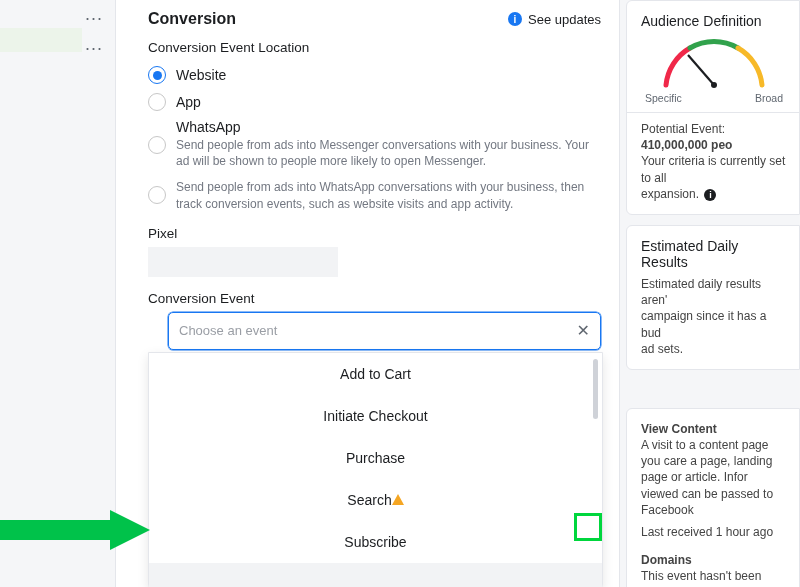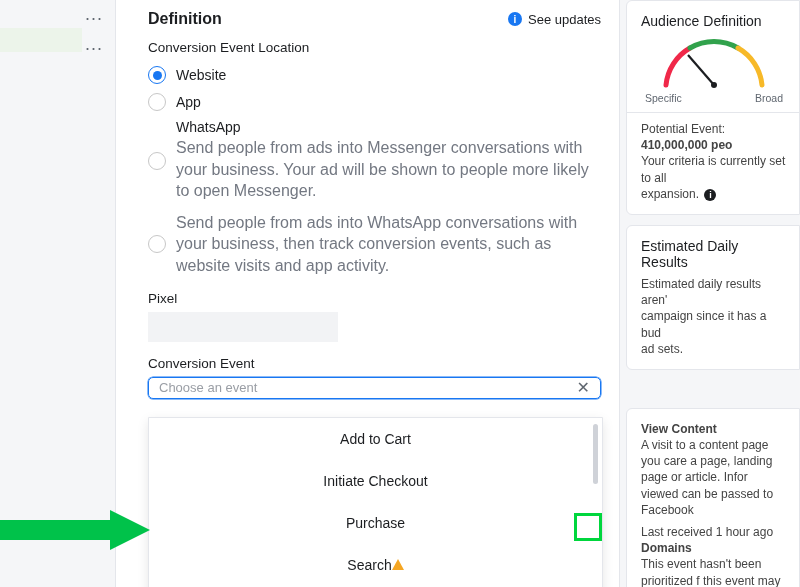--- a/index.html
+++ b/index.html
@@ -19,26 +19,26 @@
   .see-updates { font-size:13px; color:#1c1e21; display:flex; align-items:center; gap:6px; }
   .info-i { width:14px; height:14px; border-radius:50%; background:#1877f2; color:#fff; font-size:10px; font-weight:700; display:flex; align-items:center; justify-content:center; }
 
   h4 { font-size:13.5px; font-weight:400; margin-bottom:6px; }
   .radio-group { margin-bottom:10px; }
   .radio-row { display:flex; gap:10px; padding:4px 0; align-items:center; }
   .radio { width:18px; height:18px; border:1.5px solid #c7c7c7; border-radius:50%; flex:0 0 18px; margin-top:1px; display:flex; align-items:center; justify-content:center; cursor:pointer; }
   .radio.checked { border-color:#1877f2; }
   .radio.checked::after { content:""; width:9px; height:9px; background:#1877f2; border-radius:50%; }
   .radio-label { font-size:14px; }
-  .radio-desc { font-size:16px; color:#737882; line-height:1.35; margin-top:2px; max-width:420px; }
+  .radio-desc { font-size:12px; color:#737882; line-height:1.35; margin-top:2px; max-width:420px; }
 
   .pixel-box { width:190px; height:30px; background:#f2f3f5; margin-bottom:14px; }
 
   .ce-wrap { position:relative; }
-  .event-input { display:flex; align-items:center; justify-content:space-between; border:1.5px solid #1877f2; border-radius:5px; padding:8px 10px; height:22px; box-shadow:0 0 0 0.5px #1877f2; cursor:text; }
+  .event-input { display:flex; align-items:center; justify-content:space-between; border:1.5px solid #1877f2; border-radius:5px; padding:8px 10px; height:38px; box-shadow:0 0 0 0.5px #1877f2; cursor:text;margin-left:20px; }
   .event-input .ph { color:#9a9ea5; font-size:13px; }
   .event-input .x { color:#606770; font-size:16px; cursor:pointer; }
 
   .dropdown { position:absolute; left:0; top:40px; right:-2px; background:#fff; border:1px solid #e4e6eb; border-radius:0 0 6px 6px; box-shadow:0 4px 12px rgba(0,0,0,0.1); z-index:5; }
   .dd-scroll { position:absolute; right:4px; top:6px; width:5px; height:60px; background:#cfd2d8; border-radius:3px; }
   .dd-item { padding:13px 20px; font-size:14px; color:#1c1e21; cursor:pointer; display:flex; align-items:center; justify-content:center; }
   .dd-item.hovered { background:#f2f3f5; }
   .warn { width:0; height:0; border-left:6px solid transparent; border-right:6px solid transparent; border-bottom:11px solid #f5a623; position:relative; }
 
   
@@ -65,21 +65,21 @@
 <body>
 
 <div class="left-strip">
   <div class="left-ell top">...</div>
   <div class="green-band"></div>
   <div class="left-ell bot">...</div>
 </div>
 
 <div class="main">
   <div class="section-top">
-    <h3>Definition</h3>
+    <h3>Conversion</h3>
     <div class="see-updates">
       <span class="info-i">i</span>
       <span>See updates</span>
     </div>
   </div>
 
   <h4>Conversion Event Location</h4>
   <div class="radio-group">
     <div class="radio-row">
       <span class="radio checked"></span>
@@ -167,21 +167,21 @@
     <h5>Estimated Daily Results</h5>
     <p>Estimated daily results aren'</p>
     <p>campaign since it has a bud</p>
     <p>ad sets.</p>
   </div>
 
   <div class="card" style="margin-top:38px;">
     <p class="bold">View Content</p>
     <p>A visit to a content page you care a page, landing page or article. Infor viewed can be passed to Facebook</p>
     <p class="meta">Last received 1 hour ago</p>
-    <p class="bold" style="margin-top:0;">Domains</p>
+    <p class="bold" style="margin-top:12px;">Domains</p>
     <p>This event hasn't been prioritized f this event may not be delivered to tracking on iOS 14.5 or later device</p>
 
   </div>
 </div>
 
 <svg class="arrow" viewBox="0 0 150 40">
   <polygon points="0,10 110,10 110,0 150,20 110,40 110,30 0,30" fill="#00c24a"></polygon>
 </svg>
 <div class="green-box"></div>
 

